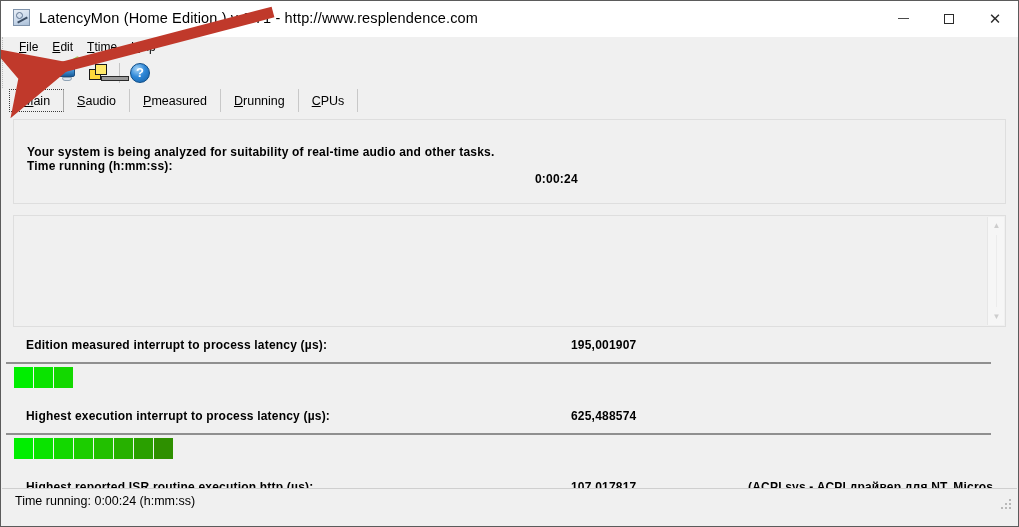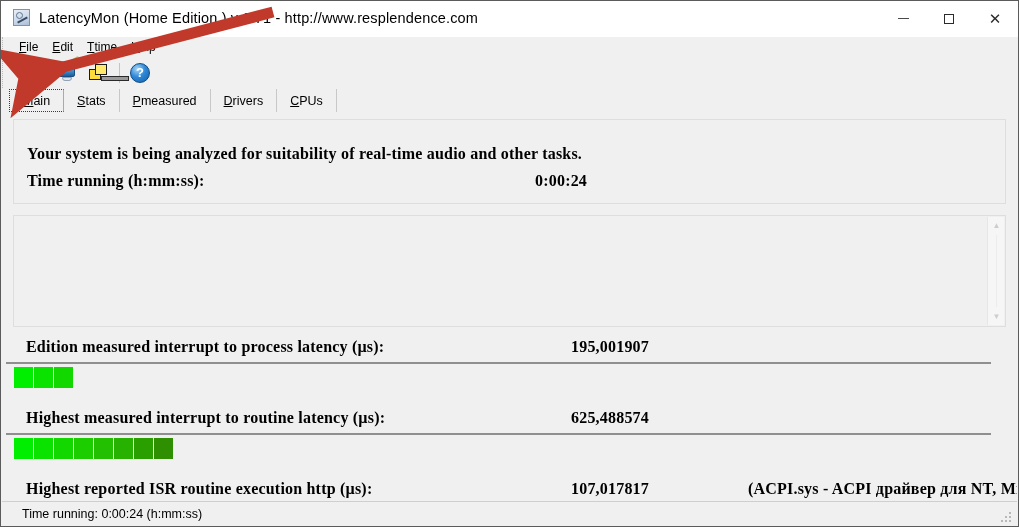--- a/index.html
+++ b/index.html
@@ -271,36 +271,36 @@
   }
 
   .panel {
     position: absolute;
     background: #f0f0f0;
     border: 1px solid #dedede;
     box-sizing: border-box;
   }
 
   .mono {
-    font-family: Liberation Serif, serif;
-    font-size: 16px;
+    font-family: Liberation Sans, sans-serif;
+    font-size: 12px;
     font-weight: bold;
     color: #000000;
     white-space: pre;
     letter-spacing: 0.2px;
   }
   .mono.green { color: #128012; }
 
   
   #panel-status {
     left: 11px; top: 7px;
     width: 993px; height: 85px;
   }
   #line-analyzing { position: absolute; left: 13px; top: 25px; }
-  #line-timelabel { position: absolute; left: 13px; top: 52px; text-align: center; }
+  #line-timelabel { position: absolute; left: 13px; top: 39px; text-align: center; }
   #line-timevalue { position: absolute; left: 521px; top: 52px; }
 
   
   #panel-verdict {
     left: 11px; top: 103px;
     width: 993px; height: 112px;
   }
   #verdict-text {
     position: absolute;
     left: 5px; top: 12px;
@@ -365,29 +365,29 @@
 
   #row-current { top: 226px; }
   #bar-current-wrap { top: 250px; }
   #row-highest  { top: 297px; }
   #bar-highest-wrap { top: 321px; }
   #row-isr      { top: 368px; }
 
   
   .statusbar {
     position: absolute;
-    left: 1px; bottom: 1px;
+    left: 1px; bottom: 14px;
     width: 1015px;
     height: 24px;
     background: #f0f0f0;
     border-top: 1px solid #cfcfcf;
     box-sizing: border-box;
     display: flex;
     align-items: center;
-    padding-left: 20px;
+    padding-left: 13px;
   }
   .status-text {
     font-size: 12.5px;
     color: #000000;
     white-space: nowrap;
   }
   .grip {
     position: absolute;
     right: 4px; bottom: 3px;
     width: 12px; height: 12px;
@@ -459,29 +459,29 @@
     </div>
   </div>
 
   <div class="tabstrip">
     <div class="tab active">
         <span class="mn">M</span>
         <span>ain</span>
       </div>
     <div class="tab">
         <span class="mn">S</span>
-        <span>tats</span>
+        <span>audio</span>
       </div>
     <div class="tab">
         <span class="mn">P</span>
         <span>measured</span>
       </div>
     <div class="tab">
         <span class="mn">D</span>
-        <span>rivers</span>
+        <span>running</span>
       </div>
     <div class="tab">
         <span class="mn">C</span>
         <span>PUs</span>
       </div>
   </div>
 
   <div class="client">
 
     <div class="panel" id="panel-status">
@@ -504,21 +504,21 @@
     </div>
     <div class="barwrap lat-row" id="bar-current-wrap">
       <div class="bar" id="bar-current">
           <div class="seg" style="background: rgb(0, 238, 0);"></div>
           <div class="seg" style="background: rgb(10, 227, 0);"></div>
           <div class="seg" style="background: rgb(19, 216, 0);"></div>
         </div>
     </div>
 
     <div class="lat-row" id="row-highest">
-      <div class="mono lat-label">Highest measured interrupt to routine latency (µs):</div>
+      <div class="mono lat-label">Highest execution interrupt to process latency (µs):</div>
       <div class="mono lat-value">625,488574</div>
     </div>
     <div class="barwrap lat-row" id="bar-highest-wrap">
       <div class="bar" id="bar-highest">
           <div class="seg" style="background: rgb(0, 238, 0);"></div>
           <div class="seg" style="background: rgb(10, 227, 0);"></div>
           <div class="seg" style="background: rgb(19, 216, 0);"></div>
           <div class="seg" style="background: rgb(28, 205, 0);"></div>
           <div class="seg" style="background: rgb(34, 192, 0);"></div>
           <div class="seg" style="background: rgb(39, 177, 0);"></div>

